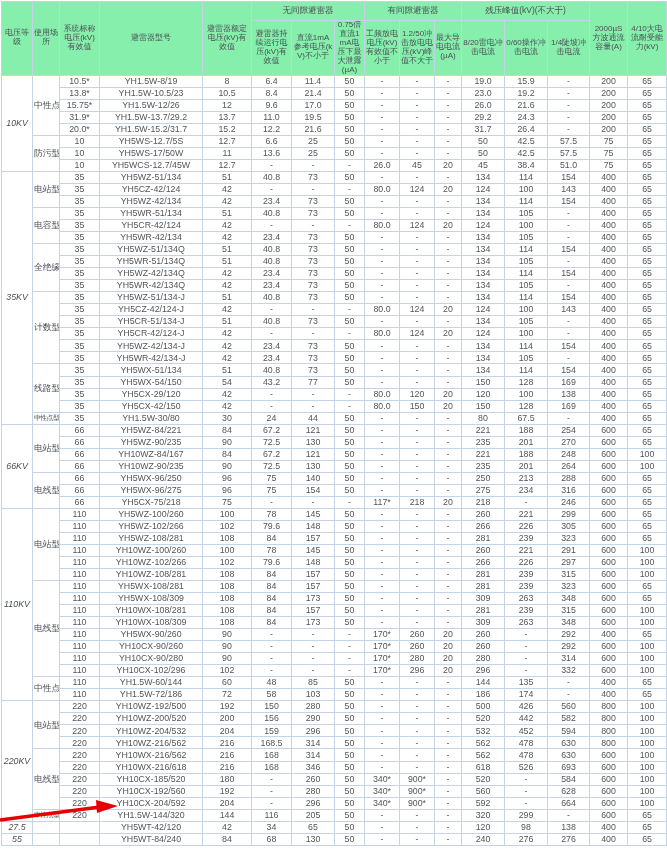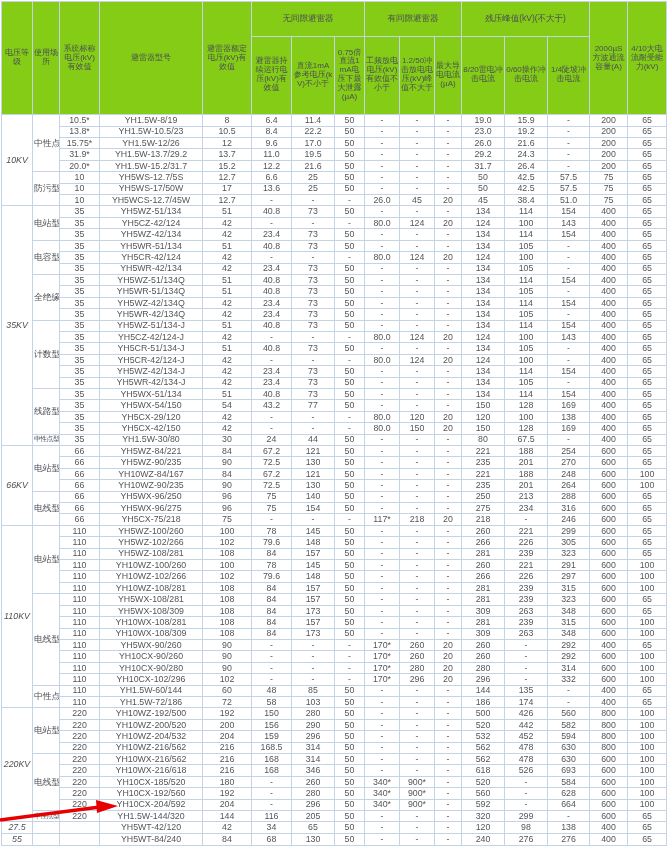--- a/index.html
+++ b/index.html
@@ -9,22 +9,22 @@
   }
   table.spec{
     position:absolute;top:1px;left:1px;width:665px;height:845px;
     border-collapse:collapse;table-layout:fixed;
   }
   .spec th,.spec td{
     border:1px solid #c4d3e6;text-align:center;vertical-align:middle;
     padding:0;overflow:hidden;color:#555555;
   }
   .spec thead th{
-    background:#84cc16;font-weight:normal;font-size:8px;line-height:1.12;
-    color:#4a4f55;word-break:break-all;padding:12px 1px;
+    background:#86efac;font-weight:normal;font-size:8px;line-height:1.12;
+    color:#4a4f55;word-break:break-all;padding:0 1px;
   }
   .spec thead tr.grp{height:19px;}
   .spec thead tr.sub{height:36px;}
   .spec thead th.gname{font-size:8.5px;}
   .spec tbody td{font-size:8.8px;line-height:1;white-space:nowrap;}
   td.vclass{font-size:9.5px;color:#4a4f55;font-style:italic;}
   td.place{font-size:8.5px;white-space:normal;word-break:break-all;line-height:1.1;color:#4a4f55;padding:0 1px;}
   td.place.one{font-size:6.8px;white-space:nowrap;letter-spacing:-0.5px;}
   td.model{font-size:8.8px;}
   .watermark{
@@ -100,21 +100,21 @@
           <td>15.9</td>
           <td>-</td>
           <td>200</td>
           <td>65</td>
         </tr>
         <tr>
           <td>13.8*</td>
           <td class="model">YH1.5W-10.5/23</td>
           <td>10.5</td>
           <td>8.4</td>
-          <td>22.2</td>
+          <td>21.4</td>
           <td>50</td>
           <td>-</td>
           <td>-</td>
           <td>-</td>
           <td>23.0</td>
           <td>19.2</td>
           <td>-</td>
           <td>200</td>
           <td>65</td>
         </tr>
@@ -179,21 +179,21 @@
           <td>-</td>
           <td>50</td>
           <td>42.5</td>
           <td>57.5</td>
           <td>75</td>
           <td>65</td>
         </tr>
         <tr>
           <td>10</td>
           <td class="model">YH5WS-17/50W</td>
-          <td>17</td>
+          <td>11</td>
           <td>13.6</td>
           <td>25</td>
           <td>50</td>
           <td>-</td>
           <td>-</td>
           <td>-</td>
           <td>50</td>
           <td>42.5</td>
           <td>57.5</td>
           <td>75</td>

